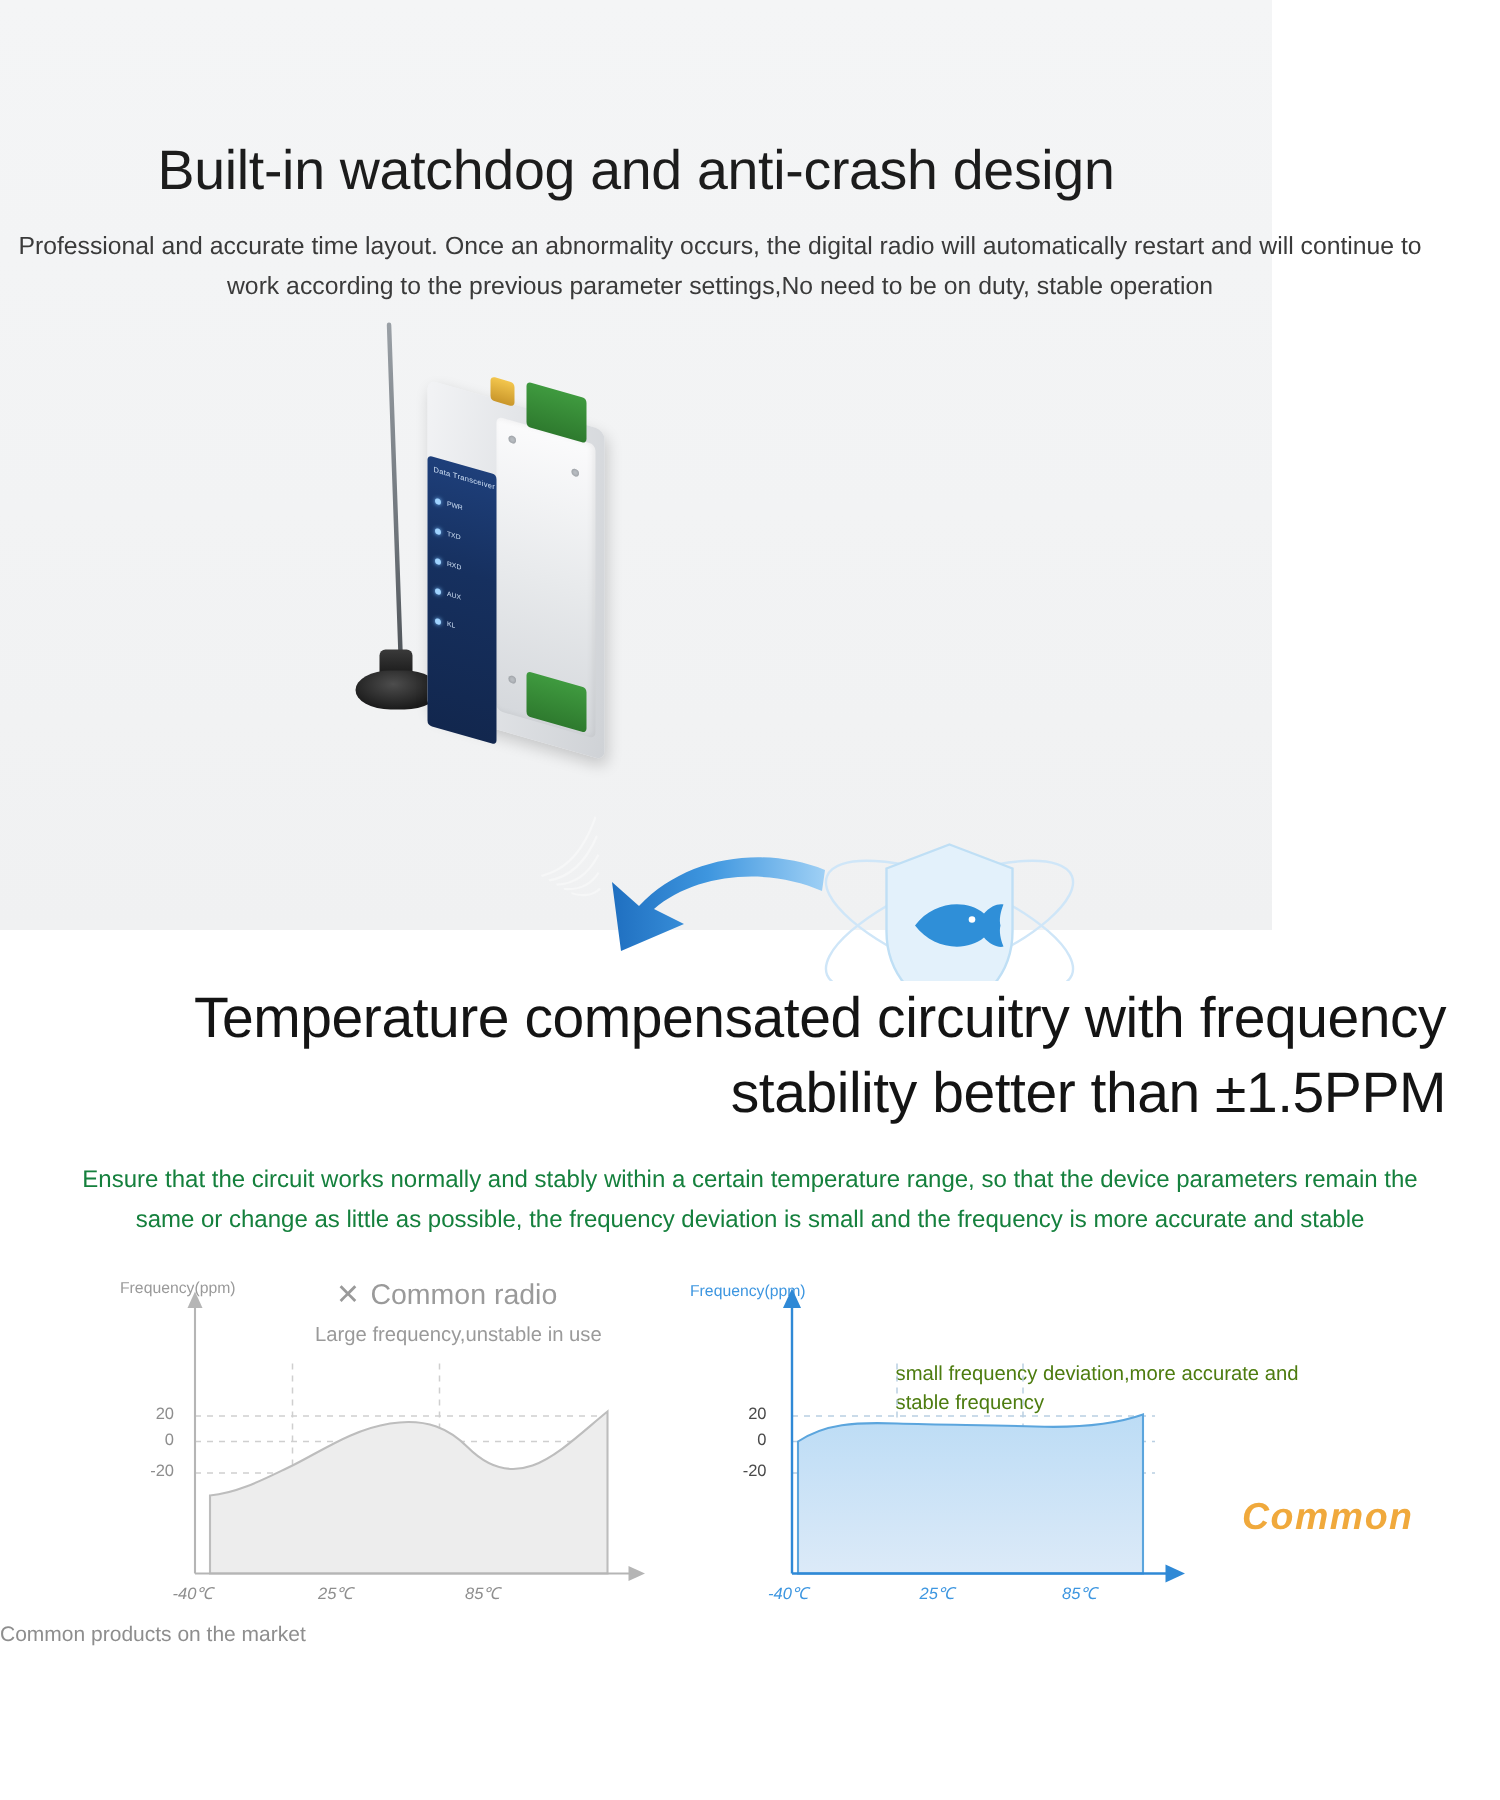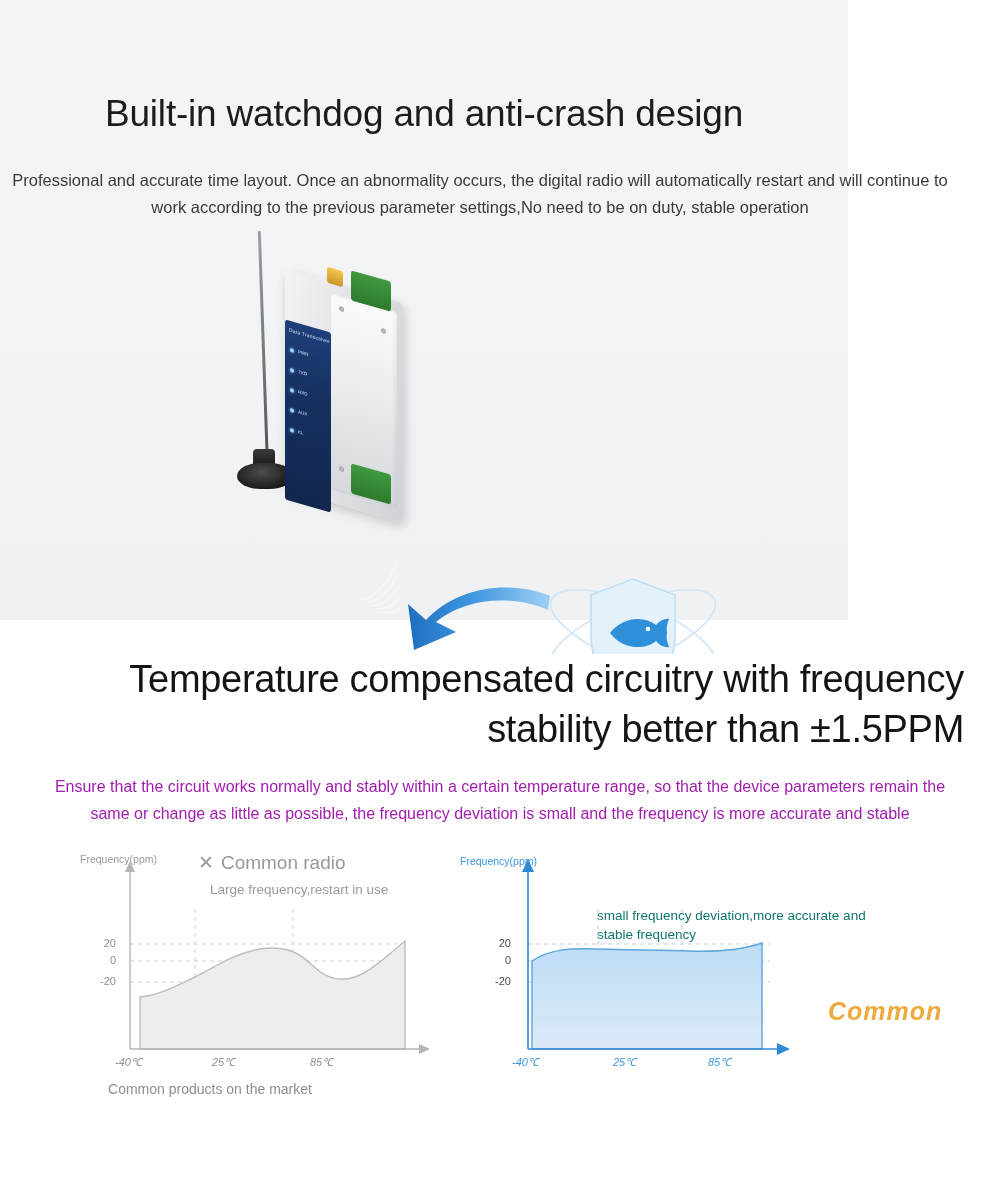--- a/index.html
+++ b/index.html
@@ -33,21 +33,21 @@
     text-align: center;
     font-size: 37px;
     font-weight: 400;
     color: #1c1c1c;
     letter-spacing: -0.2px;
     margin: 62px 0 0 0;
     line-height: 1.1;
   }
   .s1-sub {
     width: 960px;
-    margin: 32px auto 0 auto;
+    margin: 16px auto 0 auto;
     text-align: center;
     font-size: 16.5px;
     line-height: 1.65;
     color: #3a3a3a;
     font-weight: 400;
   }
 
   .s1-visual {
     position: relative;
     width: 1000px;
@@ -243,41 +243,41 @@
     line-height: 1.32;
     margin: 34px 36px 0 36px;
     letter-spacing: -0.3px;
   }
   .s2-sub {
     width: 900px;
     margin: 20px auto 0 auto;
     text-align: center;
     font-size: 16px;
     line-height: 1.65;
-    color: #a21caf;
+    color: #15803d;
   }
 
   .charts {
     position: relative;
     width: 1000px;
     height: 280px;
     margin-top: 22px;
   }
   .chart {
     position: absolute;
     top: 0;
     width: 420px;
     height: 280px;
   }
   .chart.left { left: 60px; }
   .chart.right { left: 450px; }
 
   .chart-head {
     position: absolute;
-    left: 138px;
+    left: 164px;
     top: 2px;
     font-size: 19px;
     color: #9a9a9a;
     white-space: nowrap;
   }
   .chart-head .mark { font-size: 19px; margin-right: 7px; }
   .chart-note {
     position: absolute;
     left: 150px;
     top: 32px;
@@ -287,21 +287,21 @@
     white-space: nowrap;
   }
   .chart.right .chart-head {
     left: 120px;
     color: #3d96e0;
     font-size: 19px;
   }
   .chart.right .chart-note {
     left: 147px;
     top: 58px;
-    color: #0f766e;
+    color: #4d7c0f;
     white-space: normal;
     width: 300px;
   }
   .axis-label {
     position: absolute;
     font-size: 10.5px;
     color: #9a9a9a;
     white-space: nowrap;
   }
   .chart.right .axis-label { color: #3d96e0; }
@@ -317,21 +317,21 @@
     position: absolute;
     font-size: 11px;
     color: #8e8e8e;
     font-style: italic;
   }
   .chart.right .xtick { color: #3d96e0; }
   .chart-footer {
     position: absolute;
     top: 232px;
     width: 100%;
-    text-align: center;
+    text-align: left;
     font-size: 14px;
     color: #8e8e8e;
   }
   .chart.right .chart-footer {
     color: #3d96e0;
     top: 232px;
   }
   .stable-badge {
     position: absolute;
     left: 378px;
@@ -443,21 +443,21 @@
   <section class="section-two">
     <h2 class="s2-title">Temperature compensated circuitry with frequency stability better than ±1.5PPM</h2>
     <p class="s2-sub">Ensure that the circuit works normally and stably within a certain temperature range, so that the device parameters remain the same or change as little as possible, the frequency deviation is small and the frequency is more accurate and stable</p>
 
     <div class="charts">
 
       <div class="chart left">
         <div class="chart-head">
           <span class="mark">✕</span><span>Common radio</span>
         </div>
-        <div class="chart-note">Large frequency,restart in use</div>
+        <div class="chart-note">Large frequency,unstable in use</div>
 
         <div class="axis-label" style="left:20px; top:4px;">Frequency(ppm)</div>
 
         <div class="ytick" style="left:30px; top:88px;">20</div>
         <div class="ytick" style="left:30px; top:105px;">0</div>
         <div class="ytick" style="left:30px; top:126px;">-20</div>
 
         <svg style="position:absolute; left:0; top:0; width:420px; height:230px;" viewBox="0 0 420 230">
 
           <g stroke="#cfcfcf" stroke-width="1" stroke-dasharray="4 4" fill="none">

